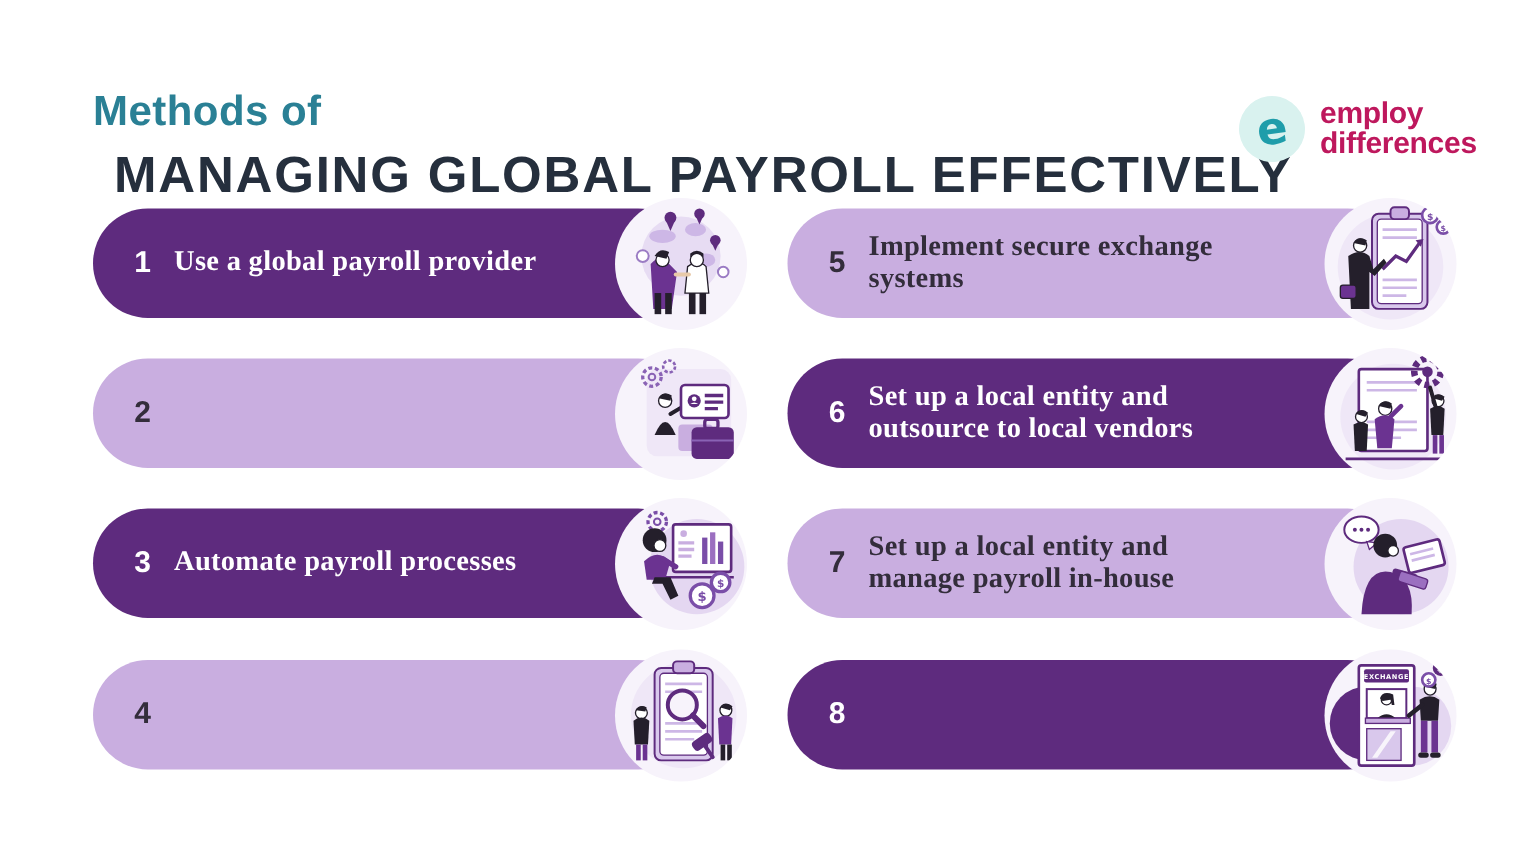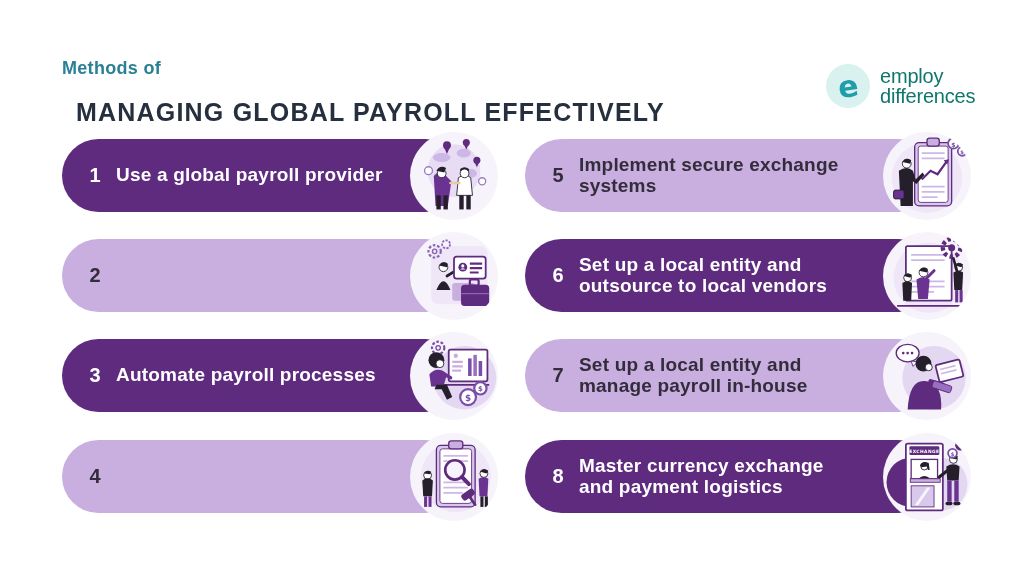--- a/index.html
+++ b/index.html
@@ -1,33 +1,33 @@
 <!DOCTYPE html>
 <html><head>
 <meta charset="utf-8">
 <style>
   html,body{margin:0;padding:0;background:#fff;}
   .canvas{position:relative;width:1024px;height:576px;background:#ffffff;overflow:hidden;
           font-family:"Liberation Sans",sans-serif;}
   
-  .subtitle{position:absolute;left:62px;top:58px;font-size:18px;font-weight:600;color:#2a8095;letter-spacing:.3px;}
-  .title{position:absolute;left:60px;top:82px;margin:16px;font-size:25px;font-weight:800;color:#252f3d;letter-spacing:1.2px;}
+  .subtitle{position:absolute;left:62px;top:58px;font-size:28px;font-weight:600;color:#2a8095;letter-spacing:.3px;}
+  .title{position:absolute;left:60px;top:82px;margin:16px;font-size:34px;font-weight:800;color:#252f3d;letter-spacing:1.2px;}
   .logo{position:absolute;left:826px;top:64px;display:flex;align-items:center;gap:10px;}
   .logo-badge{width:44px;height:44px;border-radius:50%;background:#d9f2ef;display:flex;align-items:center;justify-content:center;
               color:#1f9daa;font-size:30px;font-weight:800;font-family:"DejaVu Sans",sans-serif;transform:rotate(-8deg);}
-  .logo-text{font-size:20px;font-weight:400;color:#0f766e;line-height:20px;letter-spacing:-.2px;}
+  .logo-text{font-size:20px;font-weight:700;color:#be185d;line-height:20px;letter-spacing:-.2px;}
   
   .pill{position:absolute;height:73px;border-radius:37px;display:flex;align-items:center;}
   .pill.dark{background:#5e2b7e;color:#ffffff;}
   .pill.light{background:#c9aee0;color:#332d3b;}
   .col-l{left:62px;width:400px;}
   .col-r{left:525px;width:410px;}
   .r1{top:139px}.r2{top:239px}.r3{top:339px}.r4{top:440px}
   .num{flex:0 0 auto;width:30px;margin-left:18px;text-align:center;font-size:20px;font-weight:700;}
-  .label{margin-left:6px;font-size:19px;font-weight:600;line-height:20.5px;letter-spacing:.2px;white-space:pre-line;}
+  .label{margin-left:6px;font-size:19px;font-weight:600;line-height:20.5px;letter-spacing:.2px;white-space:pre-line;font-family:Liberation Serif, serif;}
   .illo{position:absolute;right:-36px;top:50%;transform:translateY(-50%);width:88px;height:88px;border-radius:50%;
         background:#f7f3fb;overflow:hidden;}
   .illo svg{width:100%;height:100%;display:block;}
   svg text{font-family:"DejaVu Sans",sans-serif;}
 </style>
 </head>
 <body>
 
 <div class="canvas">
 
@@ -257,22 +257,20 @@
         <path d="M54 56 l14 4" stroke="#5e2b7e" stroke-width="5" stroke-linecap="round"></path>
         <g transform="rotate(18 66 62)">
           <rect x="56" y="58" width="22" height="8" rx="2" fill="#9b6fc0" stroke="#5e2b7e" stroke-width="1"></rect>
         </g>
       </svg>
     </div>
   </div>
 
   <div class="pill dark col-r r4">
     <span class="num">8</span>
-    <span class="label">Master currency exchange
-and payment logistics</span>
     <div class="illo">
       <svg viewBox="0 0 100 100">
         <circle cx="66" cy="58" r="30" fill="#e4d7f1"></circle>
         <circle cx="32" cy="56" r="28" fill="#5e2b7e"></circle>
         <rect x="26" y="12" width="42" height="76" rx="2" fill="#fff" stroke="#5e2b7e" stroke-width="2"></rect>
         <rect x="30" y="15" width="34" height="10" rx="1.5" fill="#5e2b7e"></rect>
         <text x="47" y="22.5" font-size="5" font-weight="bold" fill="#ffffff" text-anchor="middle" letter-spacing="0.5">EXCHANGE</text>
         <rect x="32" y="30" width="30" height="22" fill="#fff" stroke="#5e2b7e" stroke-width="1.5"></rect>
         <circle cx="47" cy="38" r="4" fill="#fff" stroke="#241f2b" stroke-width="1"></circle>
         <path d="M42 37 q2 -6 10 -3 l1 8 l-2 0 l-1 -4 l-6 1 z" fill="#241f2b"></path>

